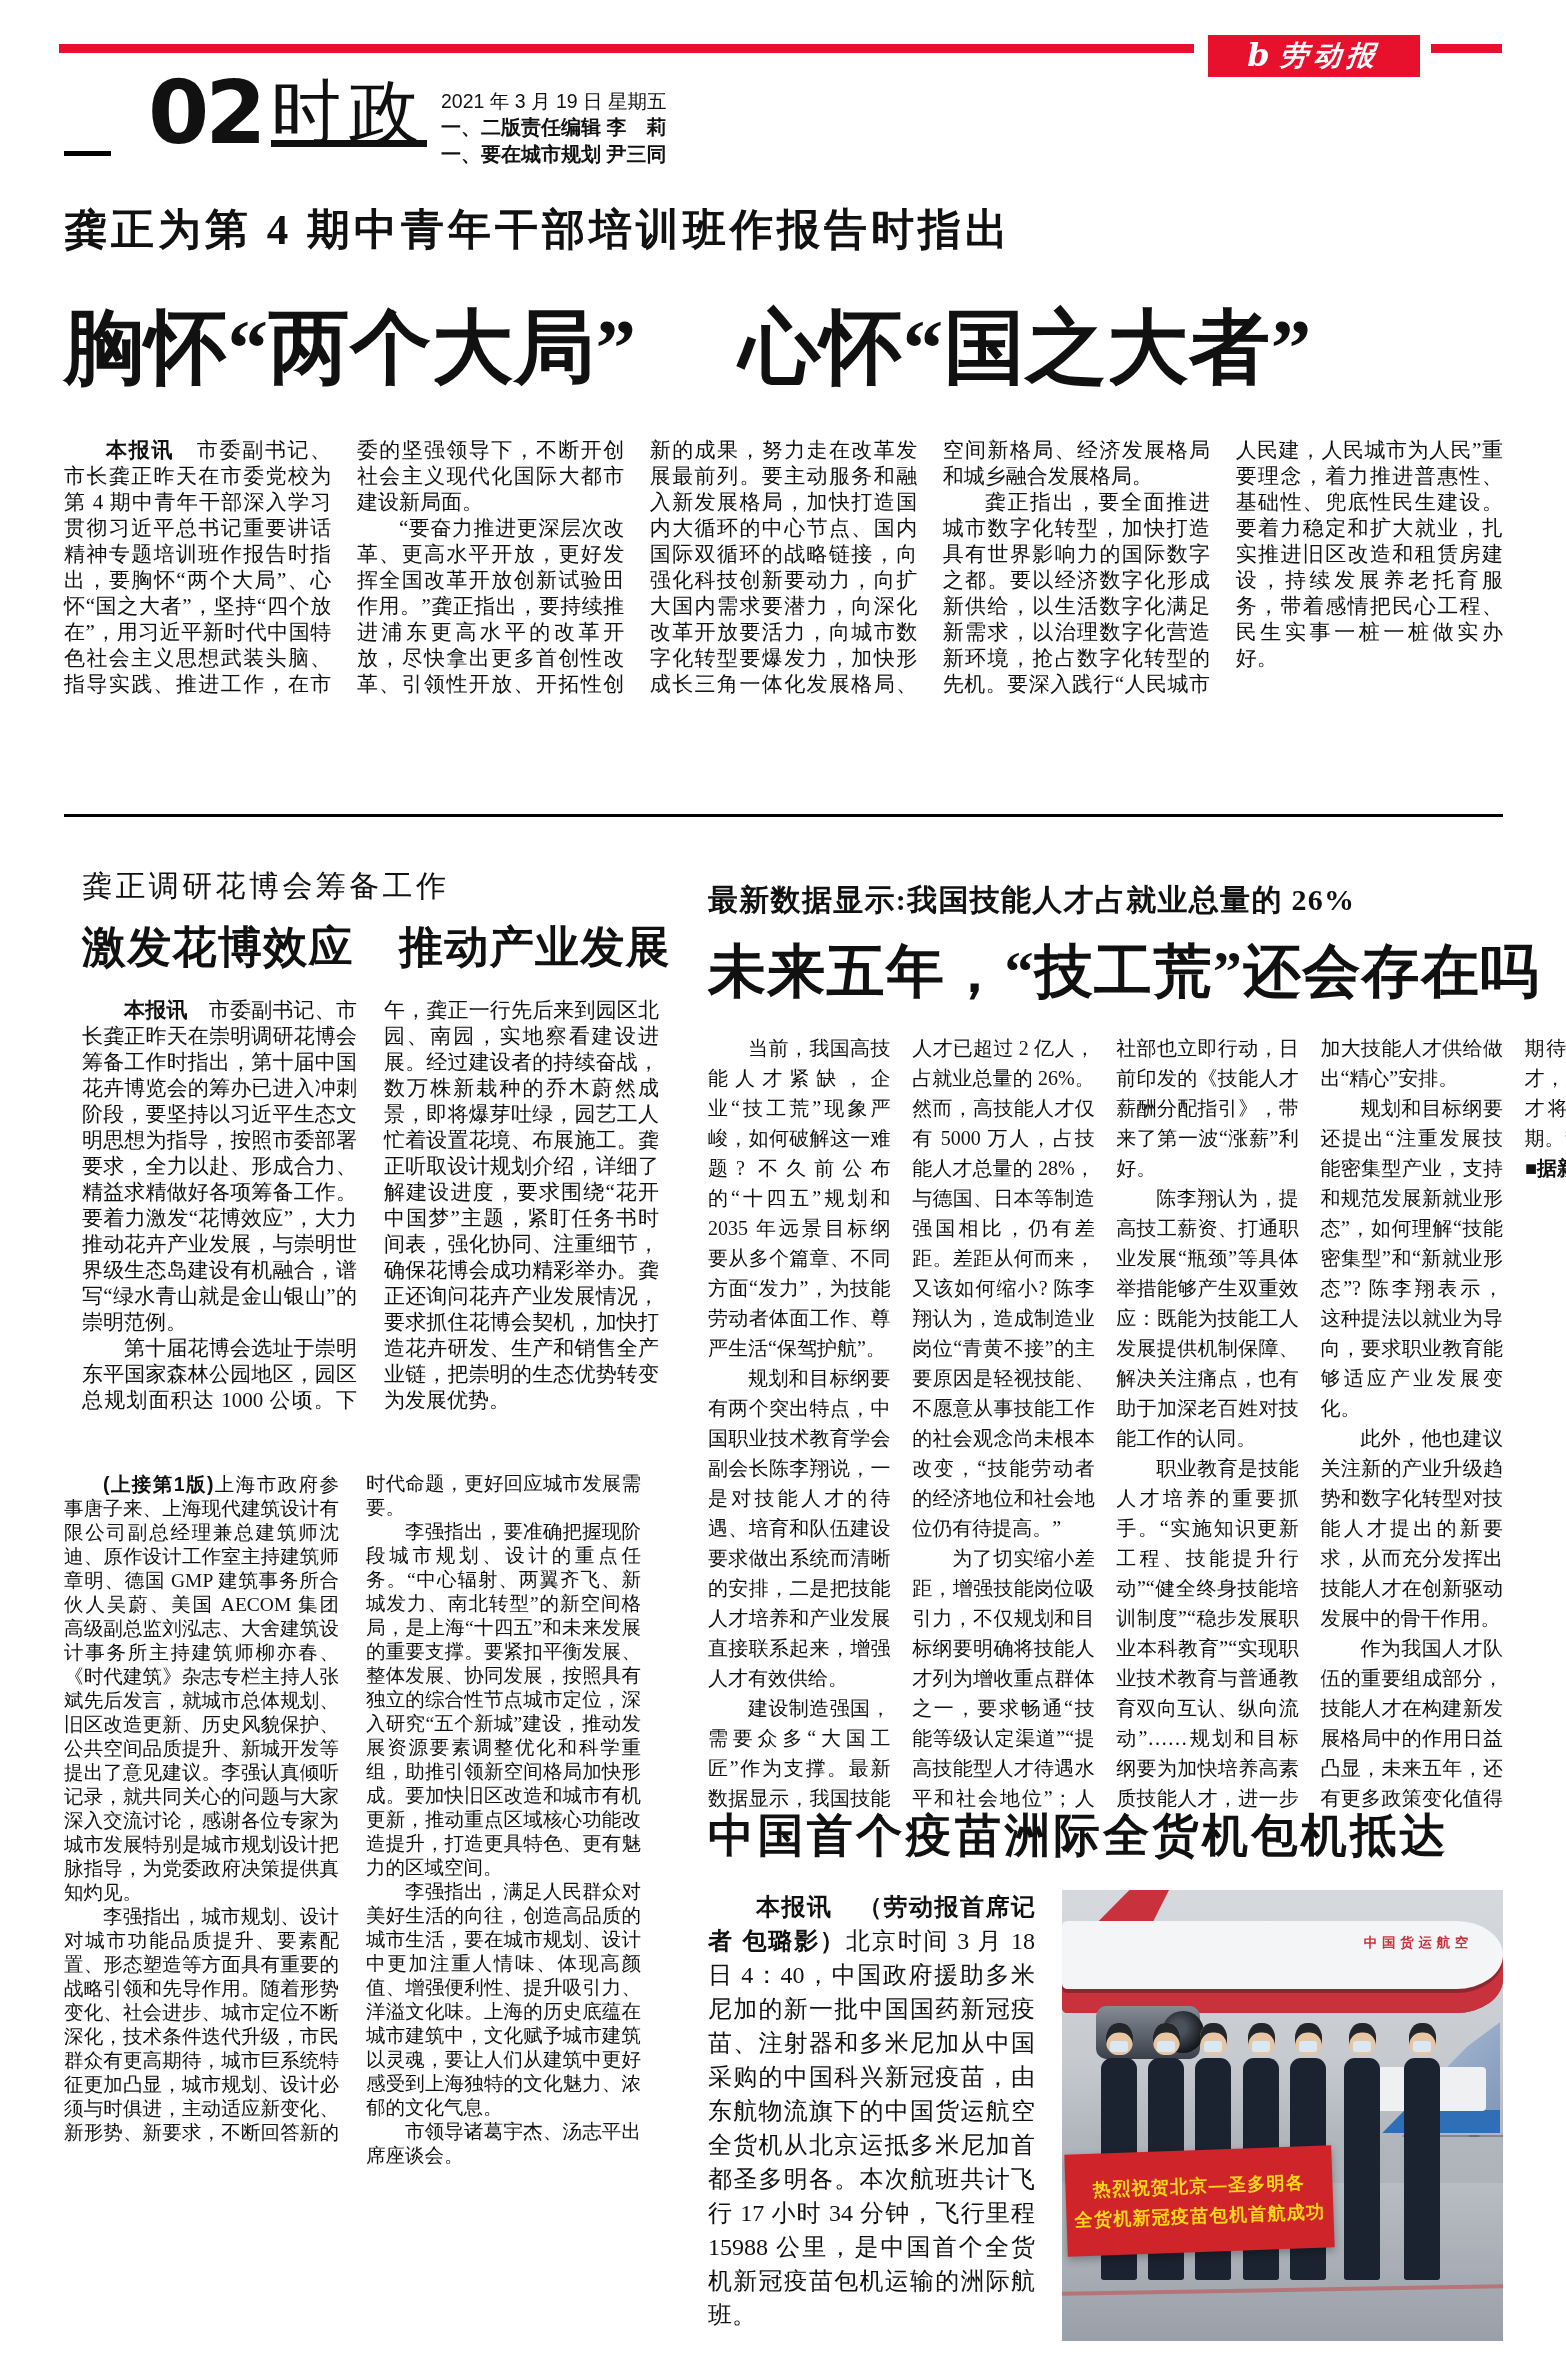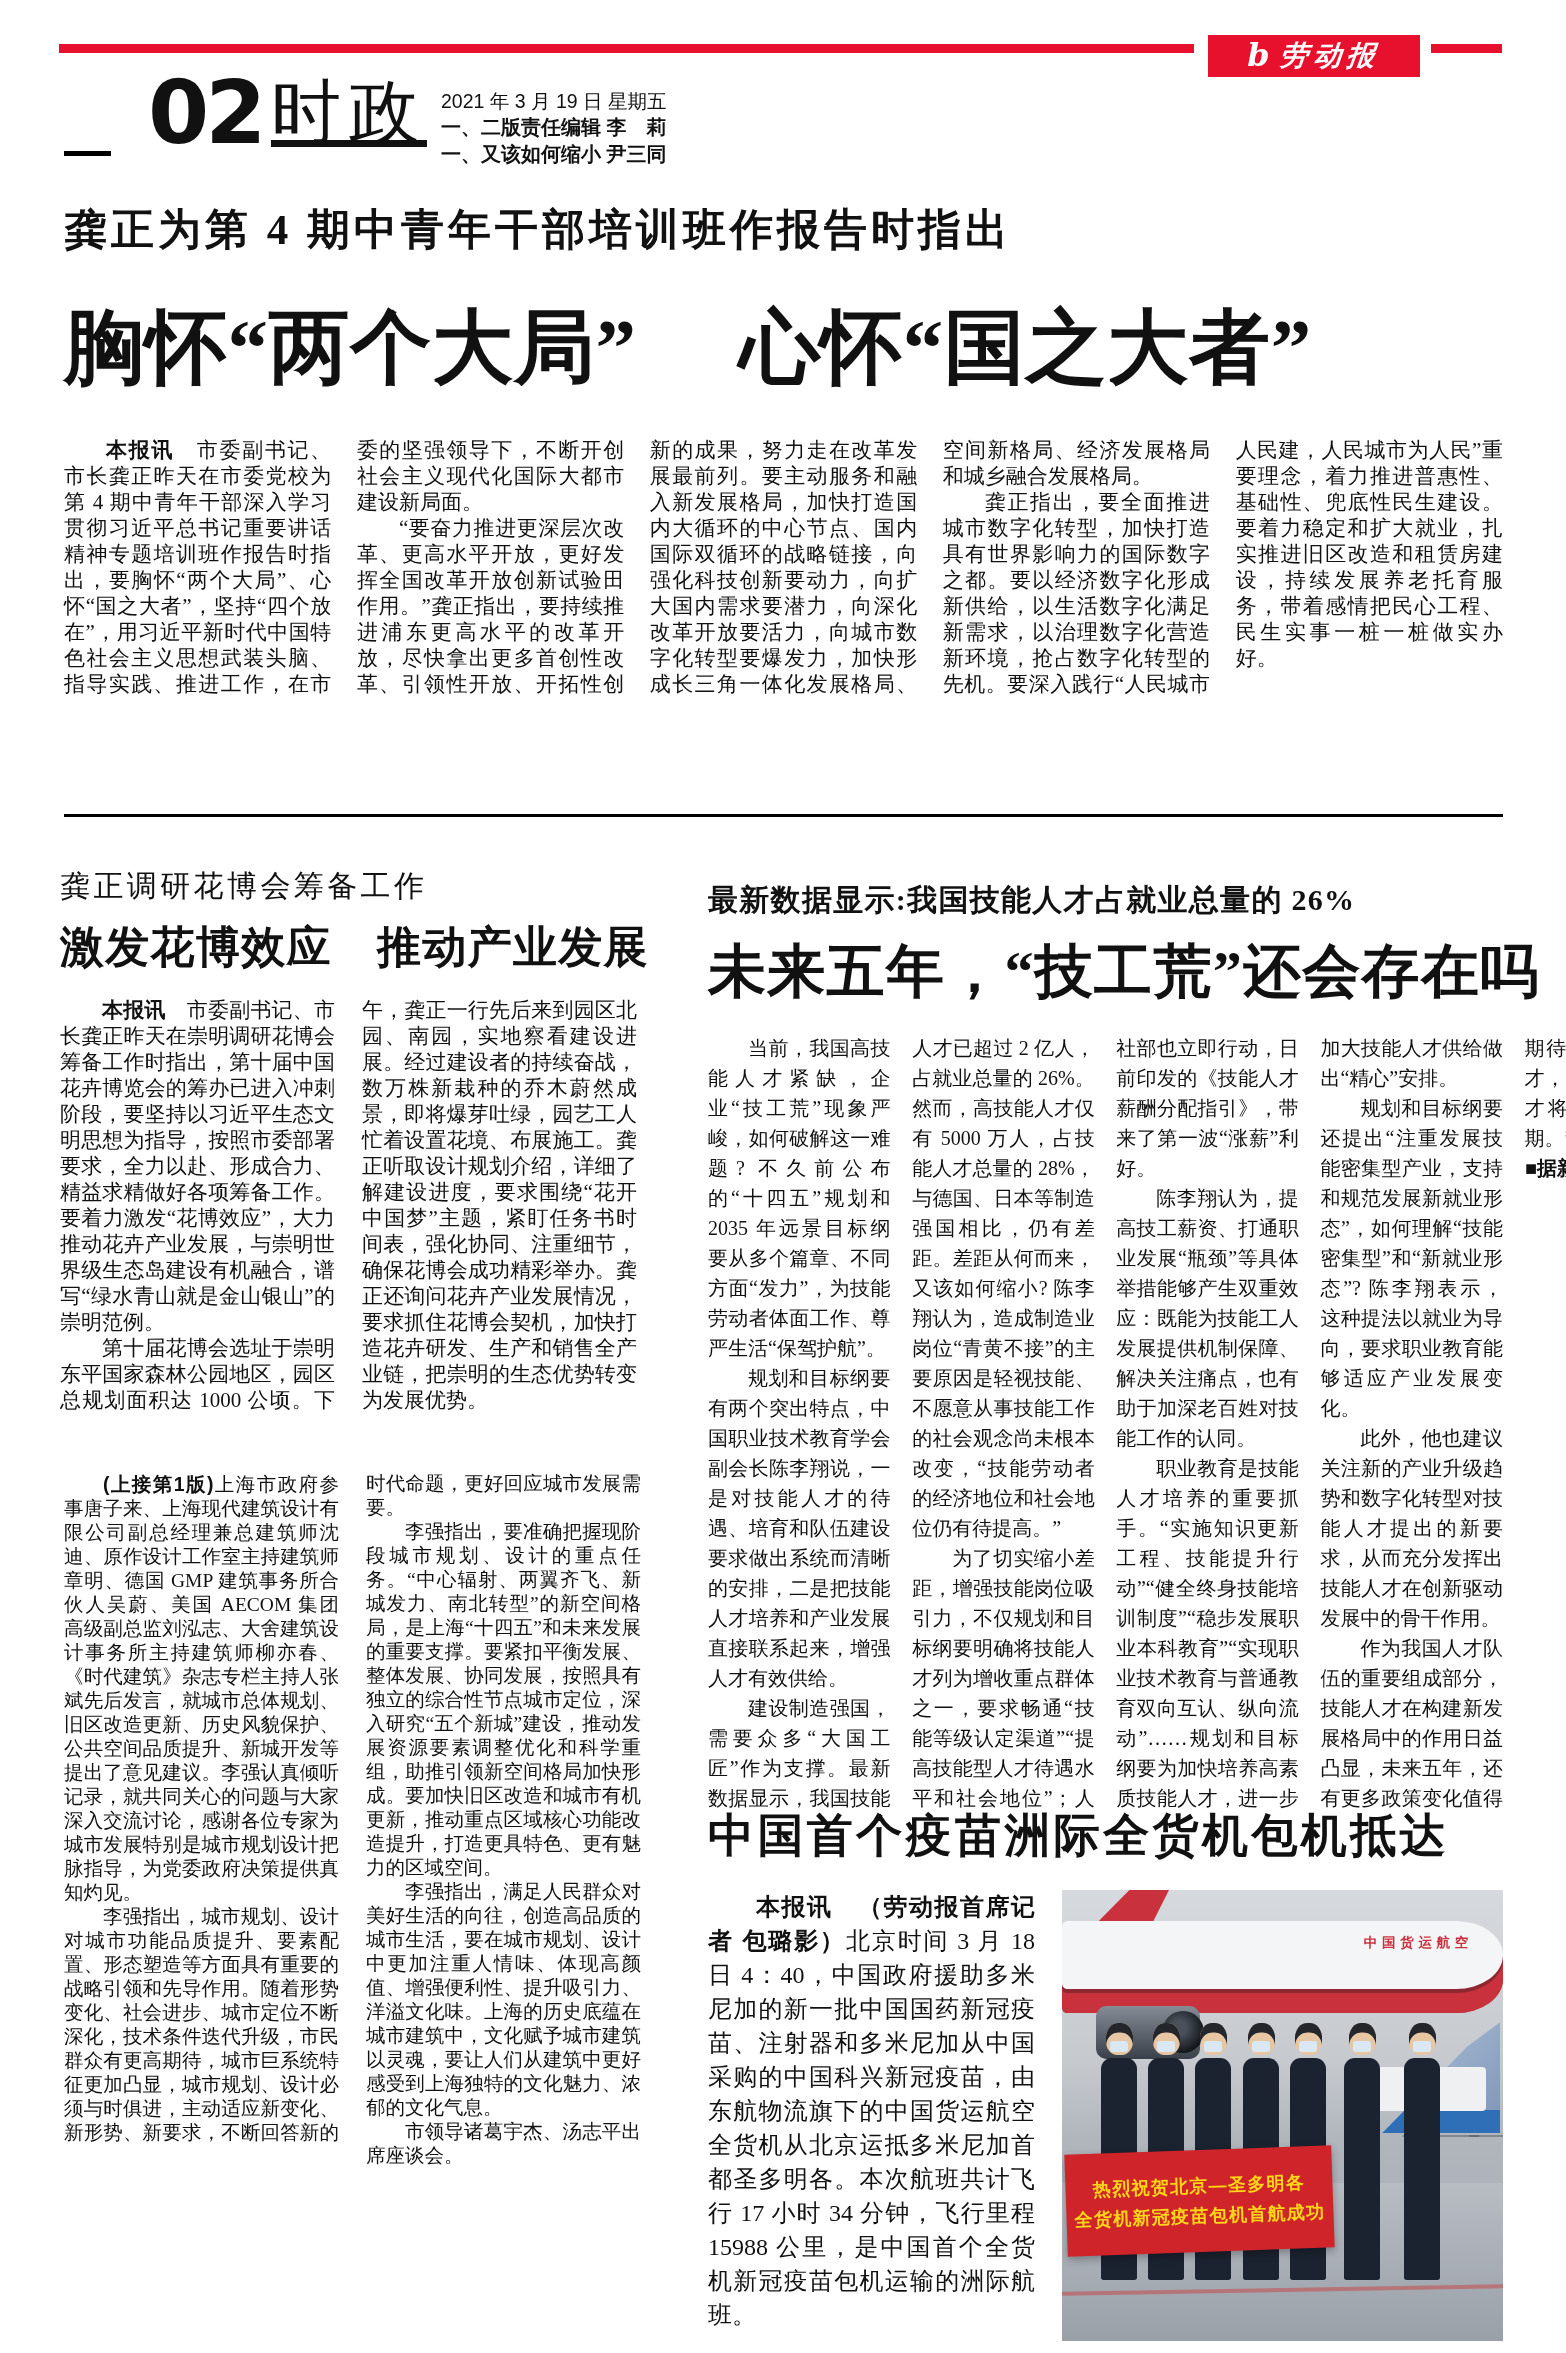--- a/index.html
+++ b/index.html
@@ -34,21 +34,21 @@
   .lead-kicker{position:absolute;left:64px;top:201px;width:1439px;
                font-weight:700;font-size:43px;letter-spacing:4px;}
   .lead-headline{position:absolute;left:64px;top:294px;width:1439px;
                  font-weight:900;font-size:81px;letter-spacing:0.7px;white-space:nowrap;}
   .lead-body{position:absolute;left:64px;top:437px;width:1439px;height:340px;
              column-count:5;column-gap:25.6px;font-size:21px;line-height:26px;}
 
   .divider{position:absolute;left:64px;top:814px;width:1439px;height:2.7px;background:#000;}
 
   
-  .flower{position:absolute;left:60px;top:842px;width:577px;}
+  .flower{position:absolute;left:82px;top:842px;width:577px;}
   .flower .kicker{font-weight:400;font-size:30px;letter-spacing:3.4px;padding-top:24px;}
   .flower .headline{font-weight:900;font-size:44px;letter-spacing:1.3px;margin-top:10.8px;white-space:nowrap;}
   .flower .fbody{margin-top:20px;height:457px;column-count:2;column-gap:27px;
                  font-size:21px;line-height:26px;}
 
   
   .skills{position:absolute;left:708px;top:842px;width:795px;}
   .skills .kicker{font-weight:700;font-size:30px;letter-spacing:1.3px;padding-top:38px;}
   .skills .headline{font-weight:900;font-size:58px;letter-spacing:1.3px;margin-top:12px;white-space:nowrap;}
   .skills .sbody{margin-top:21.6px;height:782px;column-count:4;column-gap:21.6px;
@@ -111,21 +111,21 @@
   <div class="bar bar-right"></div>
   <div class="logo">
     <span class="logo-b">b</span>
     <span class="logo-name">劳动报</span>
   </div>
   <div class="pagenum">02</div>
   <div class="section-title">时政</div>
   <div class="pubinfo">
     <div class="date">2021 年 3 月 19 日 星期五</div>
     <div class="ed">一、二版责任编辑 李　莉</div>
-    <div class="ed">一、又该如何缩小 尹三同</div>
+    <div class="ed">一、要在城市规划 尹三同</div>
   </div>
   <div class="header-dash"></div>
 
   <div class="lead-kicker center">龚正为第 4 期中青年干部培训班作报告时指出</div>
   <div class="lead-headline center">胸怀“两个大局”　 心怀“国之大者”</div>
   <div class="lead-body body-text">
     <p><b>本报讯</b><span>　市委副书记、市长龚正昨天在市委党校为第 4 期中青年干部深入学习贯彻习近平总书记重要讲话精神专题培训班作报告时指出，要胸怀“两个大局”、心怀“国之大者”，坚持“四个放在”，用习近平新时代中国特色社会主义思想武装头脑、指导实践、推进工作，在市委的坚强领导下，不断开创社会主义现代化国际大都市建设新局面。</span></p>
     <div class="flow">
         <p>“要奋力推进更深层次改革、更高水平开放，更好发挥全国改革开放创新试验田作用。”龚正指出，要持续推进浦东更高水平的改革开放，尽快拿出更多首创性改革、引领性开放、开拓性创新的成果，努力走在改革发展最前列。要主动服务和融入新发展格局，加快打造国内大循环的中心节点、国内国际双循环的战略链接，向强化科技创新要动力，向扩大国内需求要潜力，向深化改革开放要活力，向城市数字化转型要爆发力，加快形成长三角一体化发展格局、空间新格局、经济发展格局和城乡融合发展格局。</p>
         <p>龚正指出，要全面推进城市数字化转型，加快打造具有世界影响力的国际数字之都。要以经济数字化形成新供给，以生活数字化满足新需求，以治理数字化营造新环境，抢占数字化转型的先机。要深入践行“人民城市人民建，人民城市为人民”重要理念，着力推进普惠性、基础性、兜底性民生建设。要着力稳定和扩大就业，扎实推进旧区改造和租赁房建设，持续发展养老托育服务，带着感情把民心工程、民生实事一桩一桩做实办好。</p>

